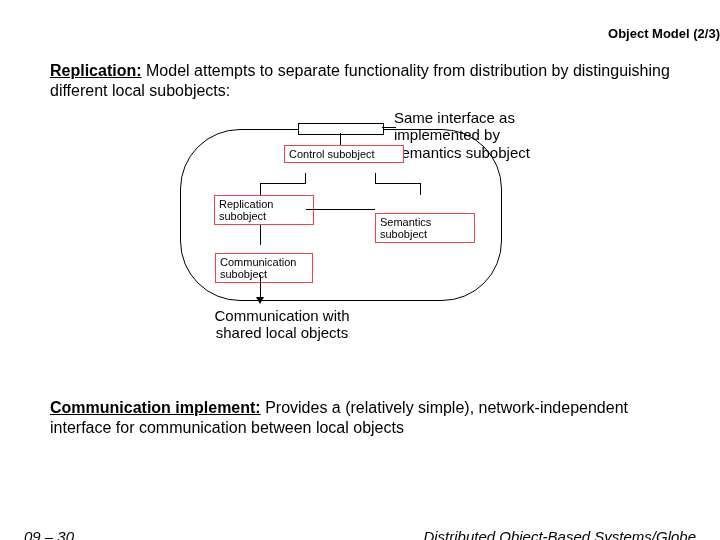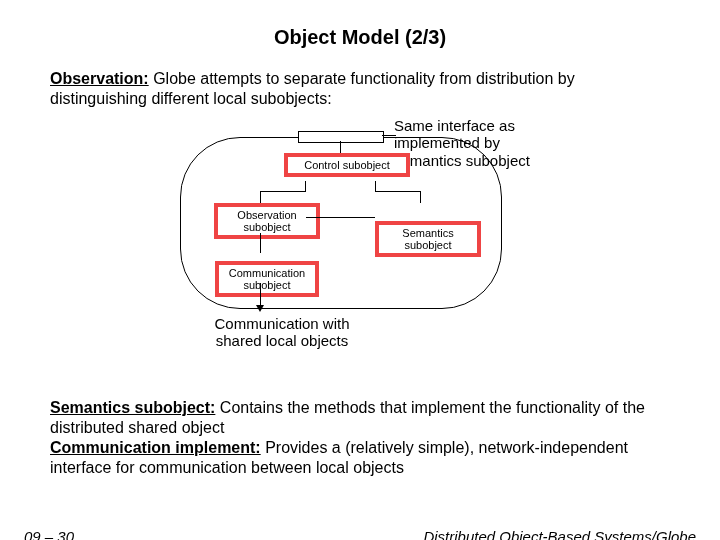--- a/index.html
+++ b/index.html
@@ -13,23 +13,23 @@
     position: relative;
     overflow: hidden;
   }
   .slide {
     width: 720px;
     height: 540px;
     position: relative;
     box-sizing: border-box;
   }
   .title {
-    text-align: center;
+    text-align: right;
     font-weight: bold;
-    font-size: 20px;
+    font-size: 13px;
     padding-top: 26px;
   }
   .body {
     padding: 20px 50px 0 50px;
     font-size: 16px;
     line-height: 1.25;
   }
   .obs-label { font-weight: bold; text-decoration: underline; }
   .diagram {
     position: relative;
@@ -52,23 +52,23 @@
     position: absolute;
     left: 128px;
     top: 14px;
     width: 84px;
     height: 10px;
     border: 1px solid #000;
     background: #fff;
   }
   .box {
     position: absolute;
-    border: 4px solid #ef4444;
+    border: 1px solid #ef4444;
     background: #fff;
-    text-align: center;
+    text-align: left;
     padding: 2px 4px;
     line-height: 1.1;
   }
   .ctrl { left: 114px; top: 36px; width: 110px; }
   .repl { left: 44px;  top: 86px; width: 90px; }
   .sem  { left: 205px; top: 104px; width: 90px; }
   .comm { left: 45px;  top: 136px; width: 88px; margin-top: 8px; }
   .annot {
     position: absolute;
     font-size: 15px;
@@ -107,31 +107,31 @@
   .footer-right { position: absolute; right: 24px; font-style: italic; }
 </style>
 </head>
 <body>
 
 <div class="slide">
 
   <div class="title">Object Model (2/3)</div>
 
   <div class="body">
-    <span class="obs-label">Observation:</span><span> Globe attempts to separate functionality from distribution by distinguishing different local subobjects:</span>
+    <span class="obs-label">Replication:</span><span> Model attempts to separate functionality from distribution by distinguishing different local subobjects:</span>
   </div>
 
   <div class="diagram">
     <div class="outer"></div>
     <div class="stub"></div>
 
     <div class="annot a-top">Same interface as implemented by semantics subobject</div>
 
     <div class="box ctrl">Control subobject</div>
-    <div class="box repl">Observation subobject</div>
+    <div class="box repl">Replication subobject</div>
     <div class="box sem">Semantics subobject</div>
     <div class="box comm">Communication subobject</div>
 
     <div class="line vline" style="left:170px; top:24px; height:12px;"></div>
 
     <div class="line vline" style="left:135px; top:64px; height:10px;"></div>
     <div class="line hline" style="left:90px; top:74px; width:46px;"></div>
     <div class="line vline" style="left:90px; top:74px; height:12px;"></div>
 
     <div class="line vline" style="left:205px; top:64px; height:10px;"></div>
@@ -145,23 +145,20 @@
     <div class="line vline" style="left:90px; top:166px; height:24px;"></div>
     <div class="arrow-down" style="left:86px; top:188px;"></div>
 
     <div class="line hline" style="left:212px; top:18px; width:14px;"></div>
 
     <div class="annot a-bot">Communication with shared local objects</div>
   </div>
 
   <div class="defs">
     <div>
-      <span class="def-label">Semantics subobject:</span><span> Contains the methods that implement the functionality of the distributed shared object</span>
-    </div>
-    <div>
       <span class="def-label">Communication implement:</span><span> Provides a (relatively simple), network-independent interface for communication between local objects</span>
     </div>
   </div>
 
   <div class="footer">
     <span class="footer-left">09 – 30</span>
     <span class="footer-right">Distributed Object-Based Systems/Globe</span>
   </div>
 
 </div>

